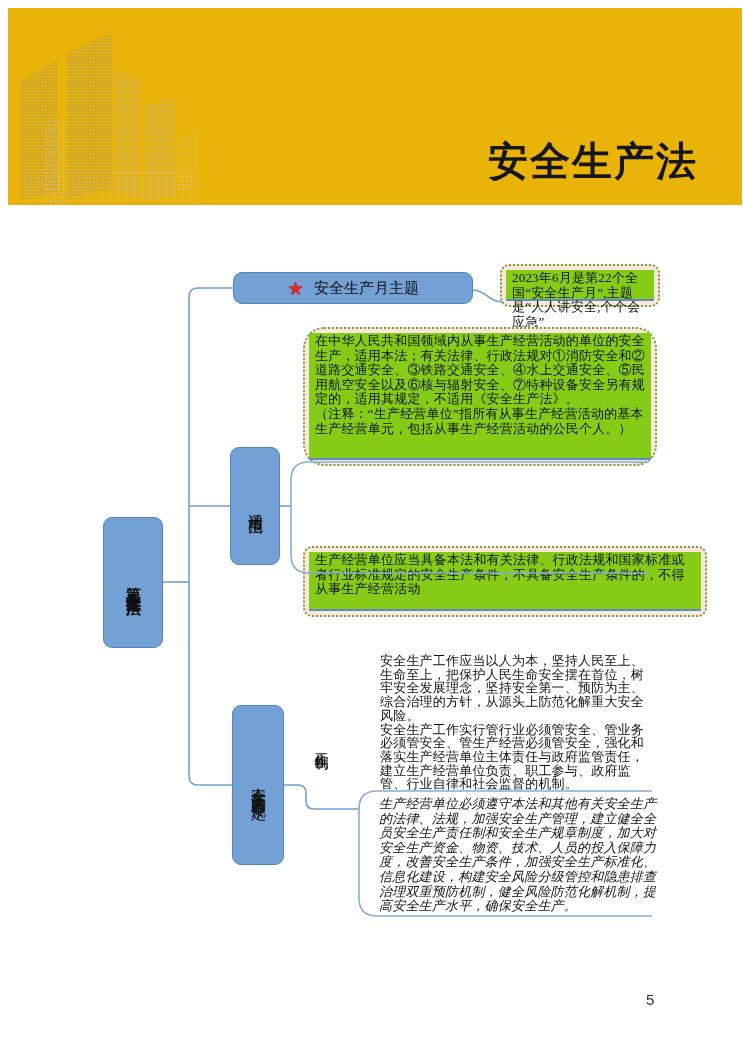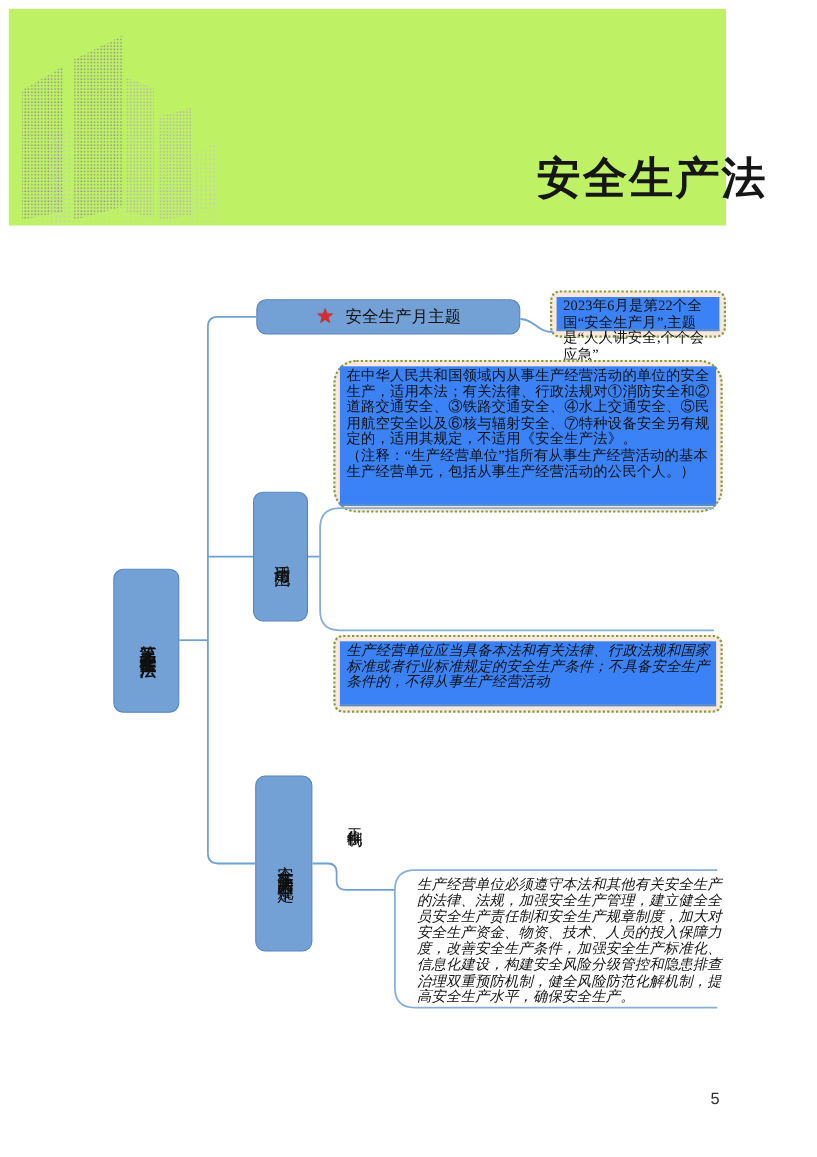--- a/index.html
+++ b/index.html
@@ -1,19 +1,19 @@
 <!DOCTYPE html>
 <html><head>
 <meta charset="utf-8">
 <style>
   html,body{margin:0;padding:0;background:#ffffff;}
   .page{position:relative;width:743px;height:1052px;background:#ffffff;overflow:hidden;
         font-family:"Liberation Serif","DejaVu Serif",serif;color:#111;}
   
-  .band{position:absolute;left:8px;top:8px;width:652px;height:197px;background:#bef264;}
+  .band{position:absolute;left:8px;top:8px;width:734px;height:197px;background:#eab308;}
   .skyline{position:absolute;left:2px;top:12px;}
   .doc-title{position:absolute;left:480px;top:126px;width:210px;
              font-family:"Liberation Sans","DejaVu Sans",sans-serif;
              font-size:40px;font-weight:bold;letter-spacing:2px;color:#161616;}
   
   .connectors{position:absolute;left:0;top:0;z-index:3;pointer-events:none;}
   
   .node{position:absolute;z-index:2;background:#74a1d5;border:1.5px solid #5585c0;
         border-radius:9px;display:flex;align-items:center;justify-content:center;
         box-sizing:border-box;color:#101010;}
@@ -21,26 +21,26 @@
   .node-root{left:103px;top:517px;width:60px;height:131px;font-size:15px;font-weight:bold;}
   .node-month{left:233px;top:272px;width:240px;height:32px;font-size:15px;gap:10px;}
   .node-scope{left:230px;top:447px;width:50px;height:118px;font-size:15px;}
   .node-basic{left:232px;top:705px;width:52px;height:160px;font-size:15px;}
   .star{font-size:19px;color:#d92b2b;line-height:1;text-shadow:0 0 1px #a01818;}
   .worklabel{position:absolute;left:314px;top:742px;z-index:2;font-size:14px;
              letter-spacing:1px;color:#101010;}
   
   .boundary{position:absolute;z-index:2;background:#fbe8da;border:2px dotted #7b9b44;
             border-radius:9px;padding:4px;box-sizing:border-box;}
-  .utopic{background:#3b82f6;border-bottom:2px solid #5c8cc9;height:100%;
+  .utopic{background:#84cc16;border-bottom:2px solid #5c8cc9;height:100%;
           box-sizing:border-box;padding:1px 6px;}
   .btext{font-size:13px;line-height:14.6px;letter-spacing:0.2px;white-space:pre-wrap;}
   .bnd-month{left:500px;top:264px;width:160px;height:43px;}
   .bnd-application{left:303px;top:327px;width:354px;height:139px;border-radius:21px;}
-  .bnd-conditions{left:303px;top:577px;width:354px;height:71px;font-style:italic;}
+  .bnd-conditions{left:303px;top:546px;width:404px;height:71px;}
   
   .freetext{position:absolute;z-index:2;font-size:13px;letter-spacing:0.2px;
             white-space:pre-wrap;color:#111;}
   .txt-special{left:313px;top:469px;width:332px;line-height:14.8px;}
   .txt-principles{left:380px;top:654px;width:268px;line-height:13.7px;}
   .txt-duties{left:379px;top:797px;width:278px;line-height:14.6px;font-style:italic;}
   
   .page-number{position:absolute;left:646px;top:991px;font-size:15px;color:#333;
                font-family:"Liberation Sans","DejaVu Sans",sans-serif;}
 </style>
@@ -110,17 +110,19 @@
 （注释：“生产经营单位”指所有从事生产经营活动的基本生产经营单元，包括从事生产经营活动的公民个人。）</div>
   </div>
   <div class="boundary bnd-conditions">
     <div class="utopic btext">生产经营单位应当具备本法和有关法律、行政法规和国家标准或者行业标准规定的安全生产条件；不具备安全生产条件的，不得从事生产经营活动</div>
   </div>
 
   <div class="node node-basic">
     <span class="vtext">安全生产法的基本规定</span>
   </div>
   <div class="worklabel vtext">工作机制</div>
+  <div class="freetext txt-principles">安全生产工作应当以人为本，坚持人民至上、生命至上，把保护人民生命安全摆在首位，树牢安全发展理念，坚持安全第一、预防为主、综合治理的方针，从源头上防范化解重大安全风险。
+安全生产工作实行管行业必须管安全、管业务必须管安全、管生产经营必须管安全，强化和落实生产经营单位主体责任与政府监管责任，建立生产经营单位负责、职工参与、政府监管、行业自律和社会监督的机制。</div>
   <div class="freetext txt-duties">生产经营单位必须遵守本法和其他有关安全生产的法律、法规，加强安全生产管理，建立健全全员安全生产责任制和安全生产规章制度，加大对安全生产资金、物资、技术、人员的投入保障力度，改善安全生产条件，加强安全生产标准化、信息化建设，构建安全风险分级管控和隐患排查治理双重预防机制，健全风险防范化解机制，提高安全生产水平，确保安全生产。</div>
 
   <div class="page-number">5</div>
 
 </div>
 
 </body></html>

